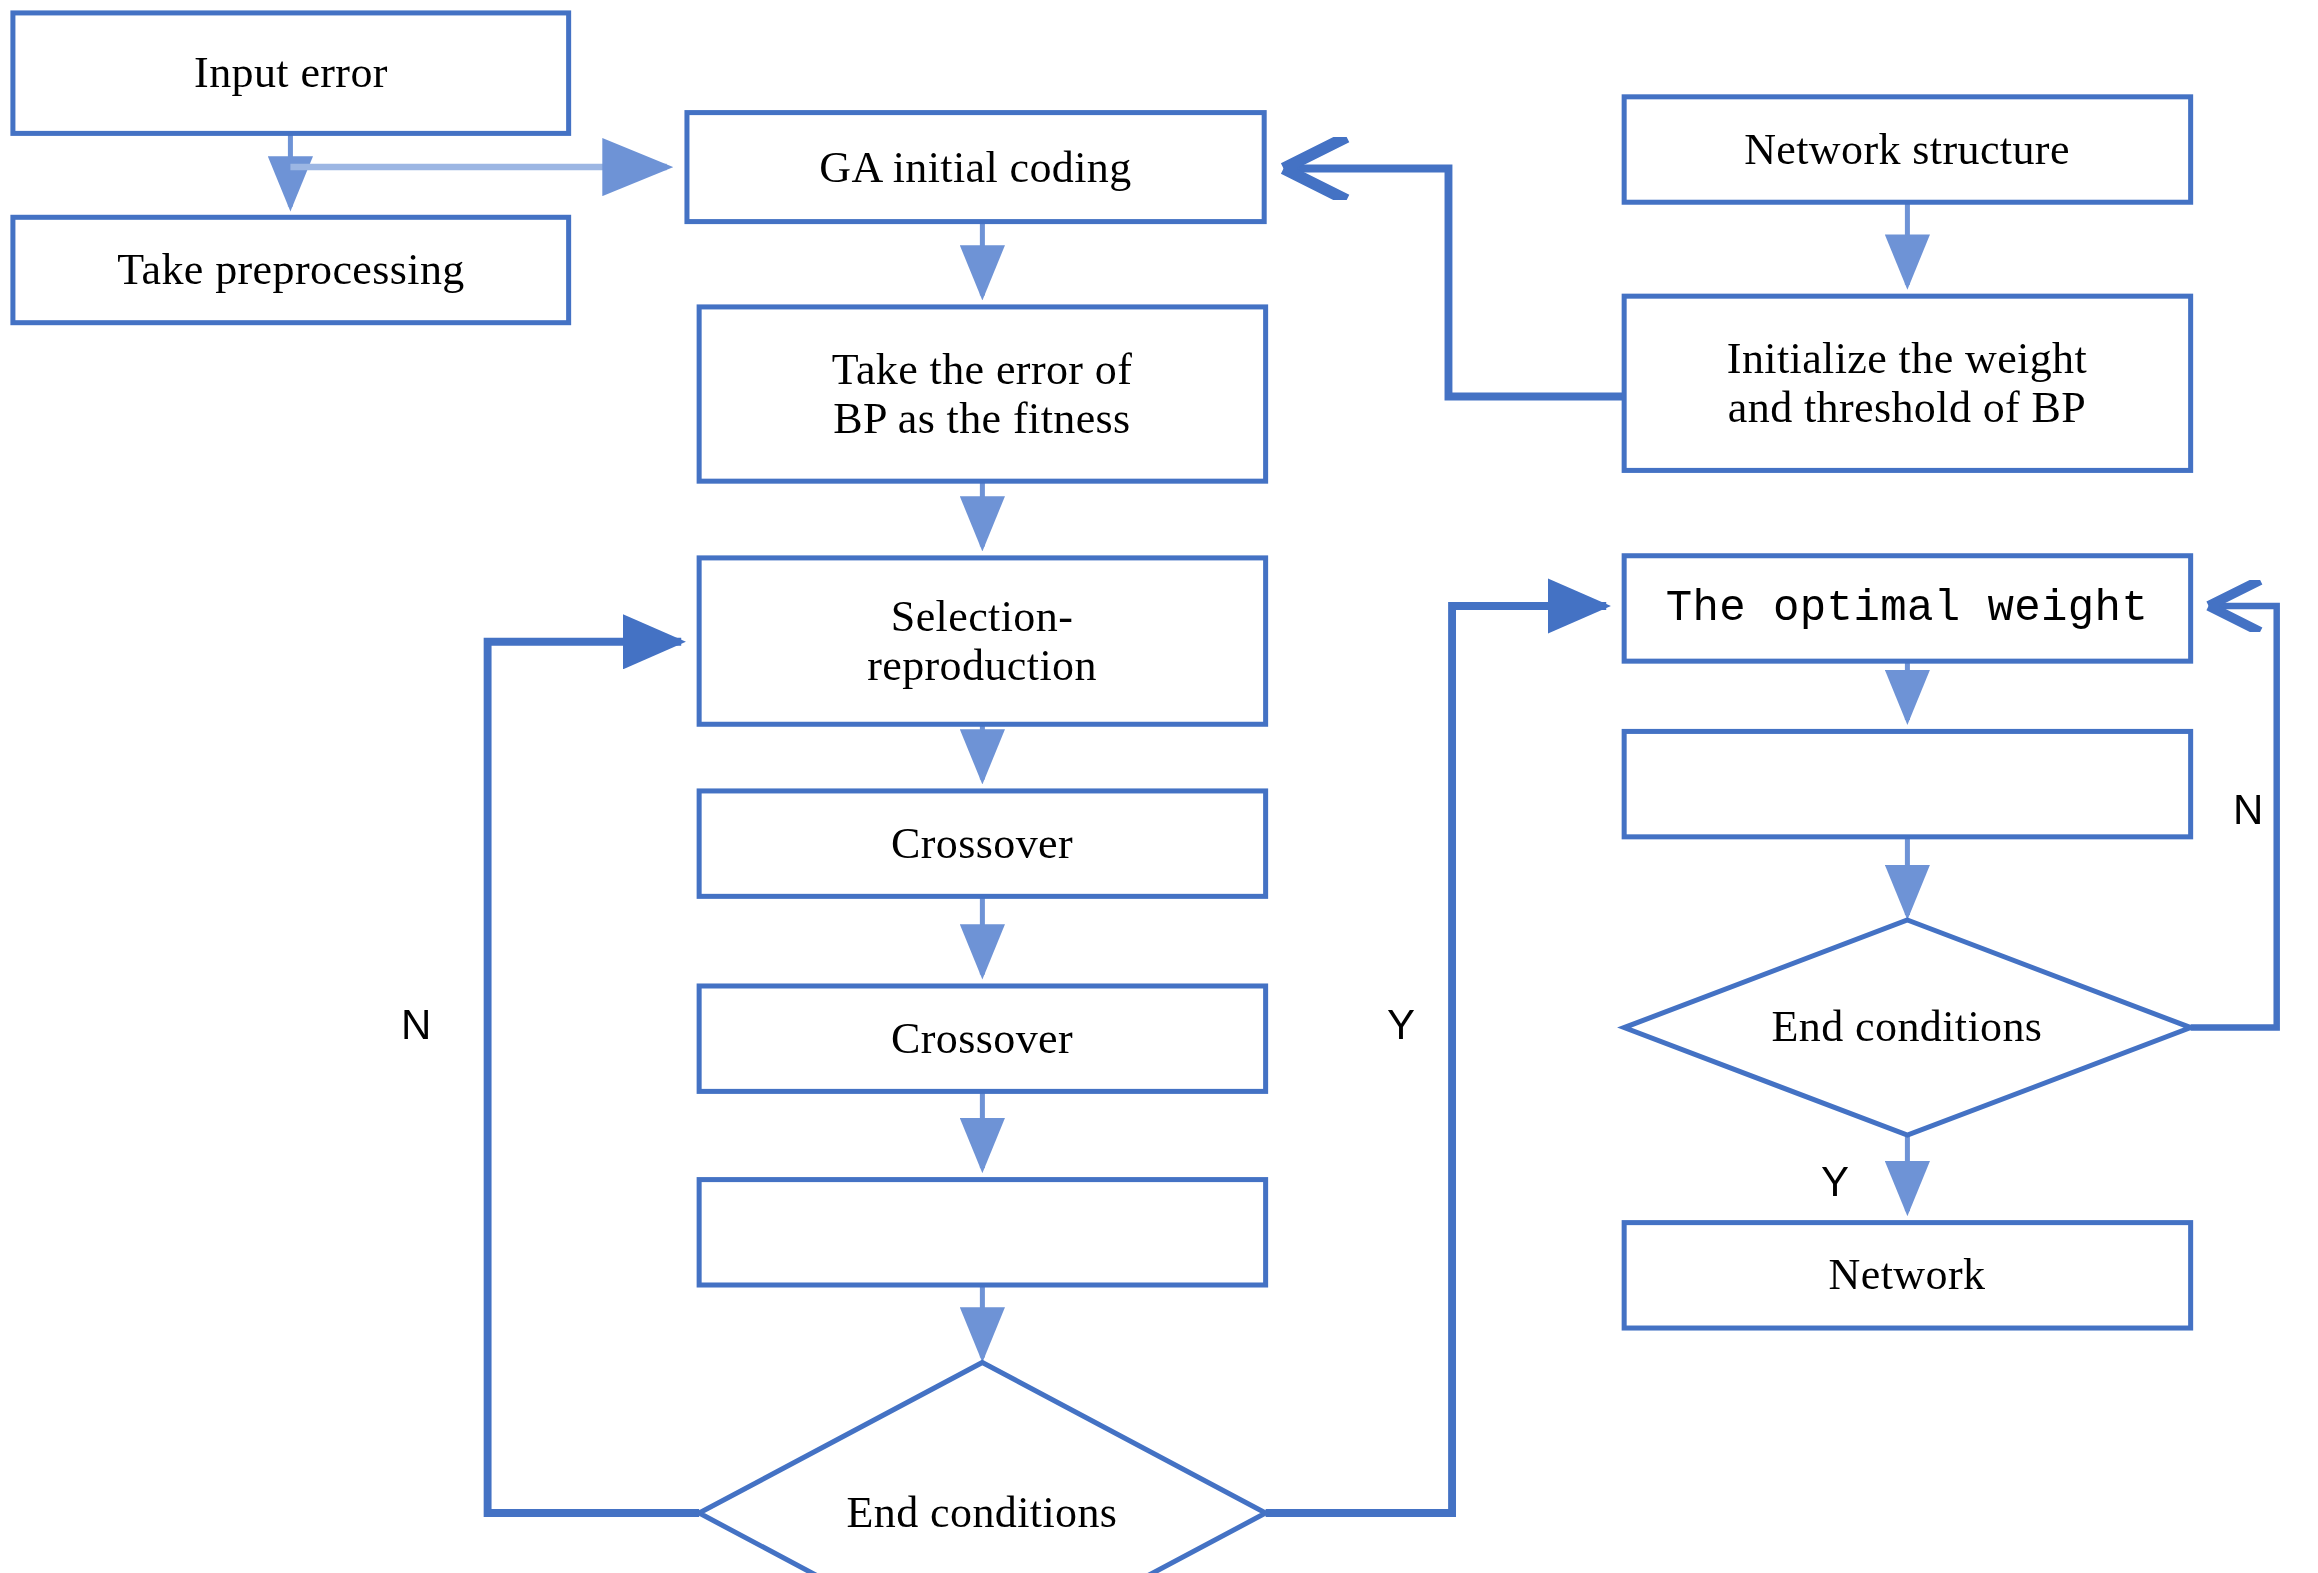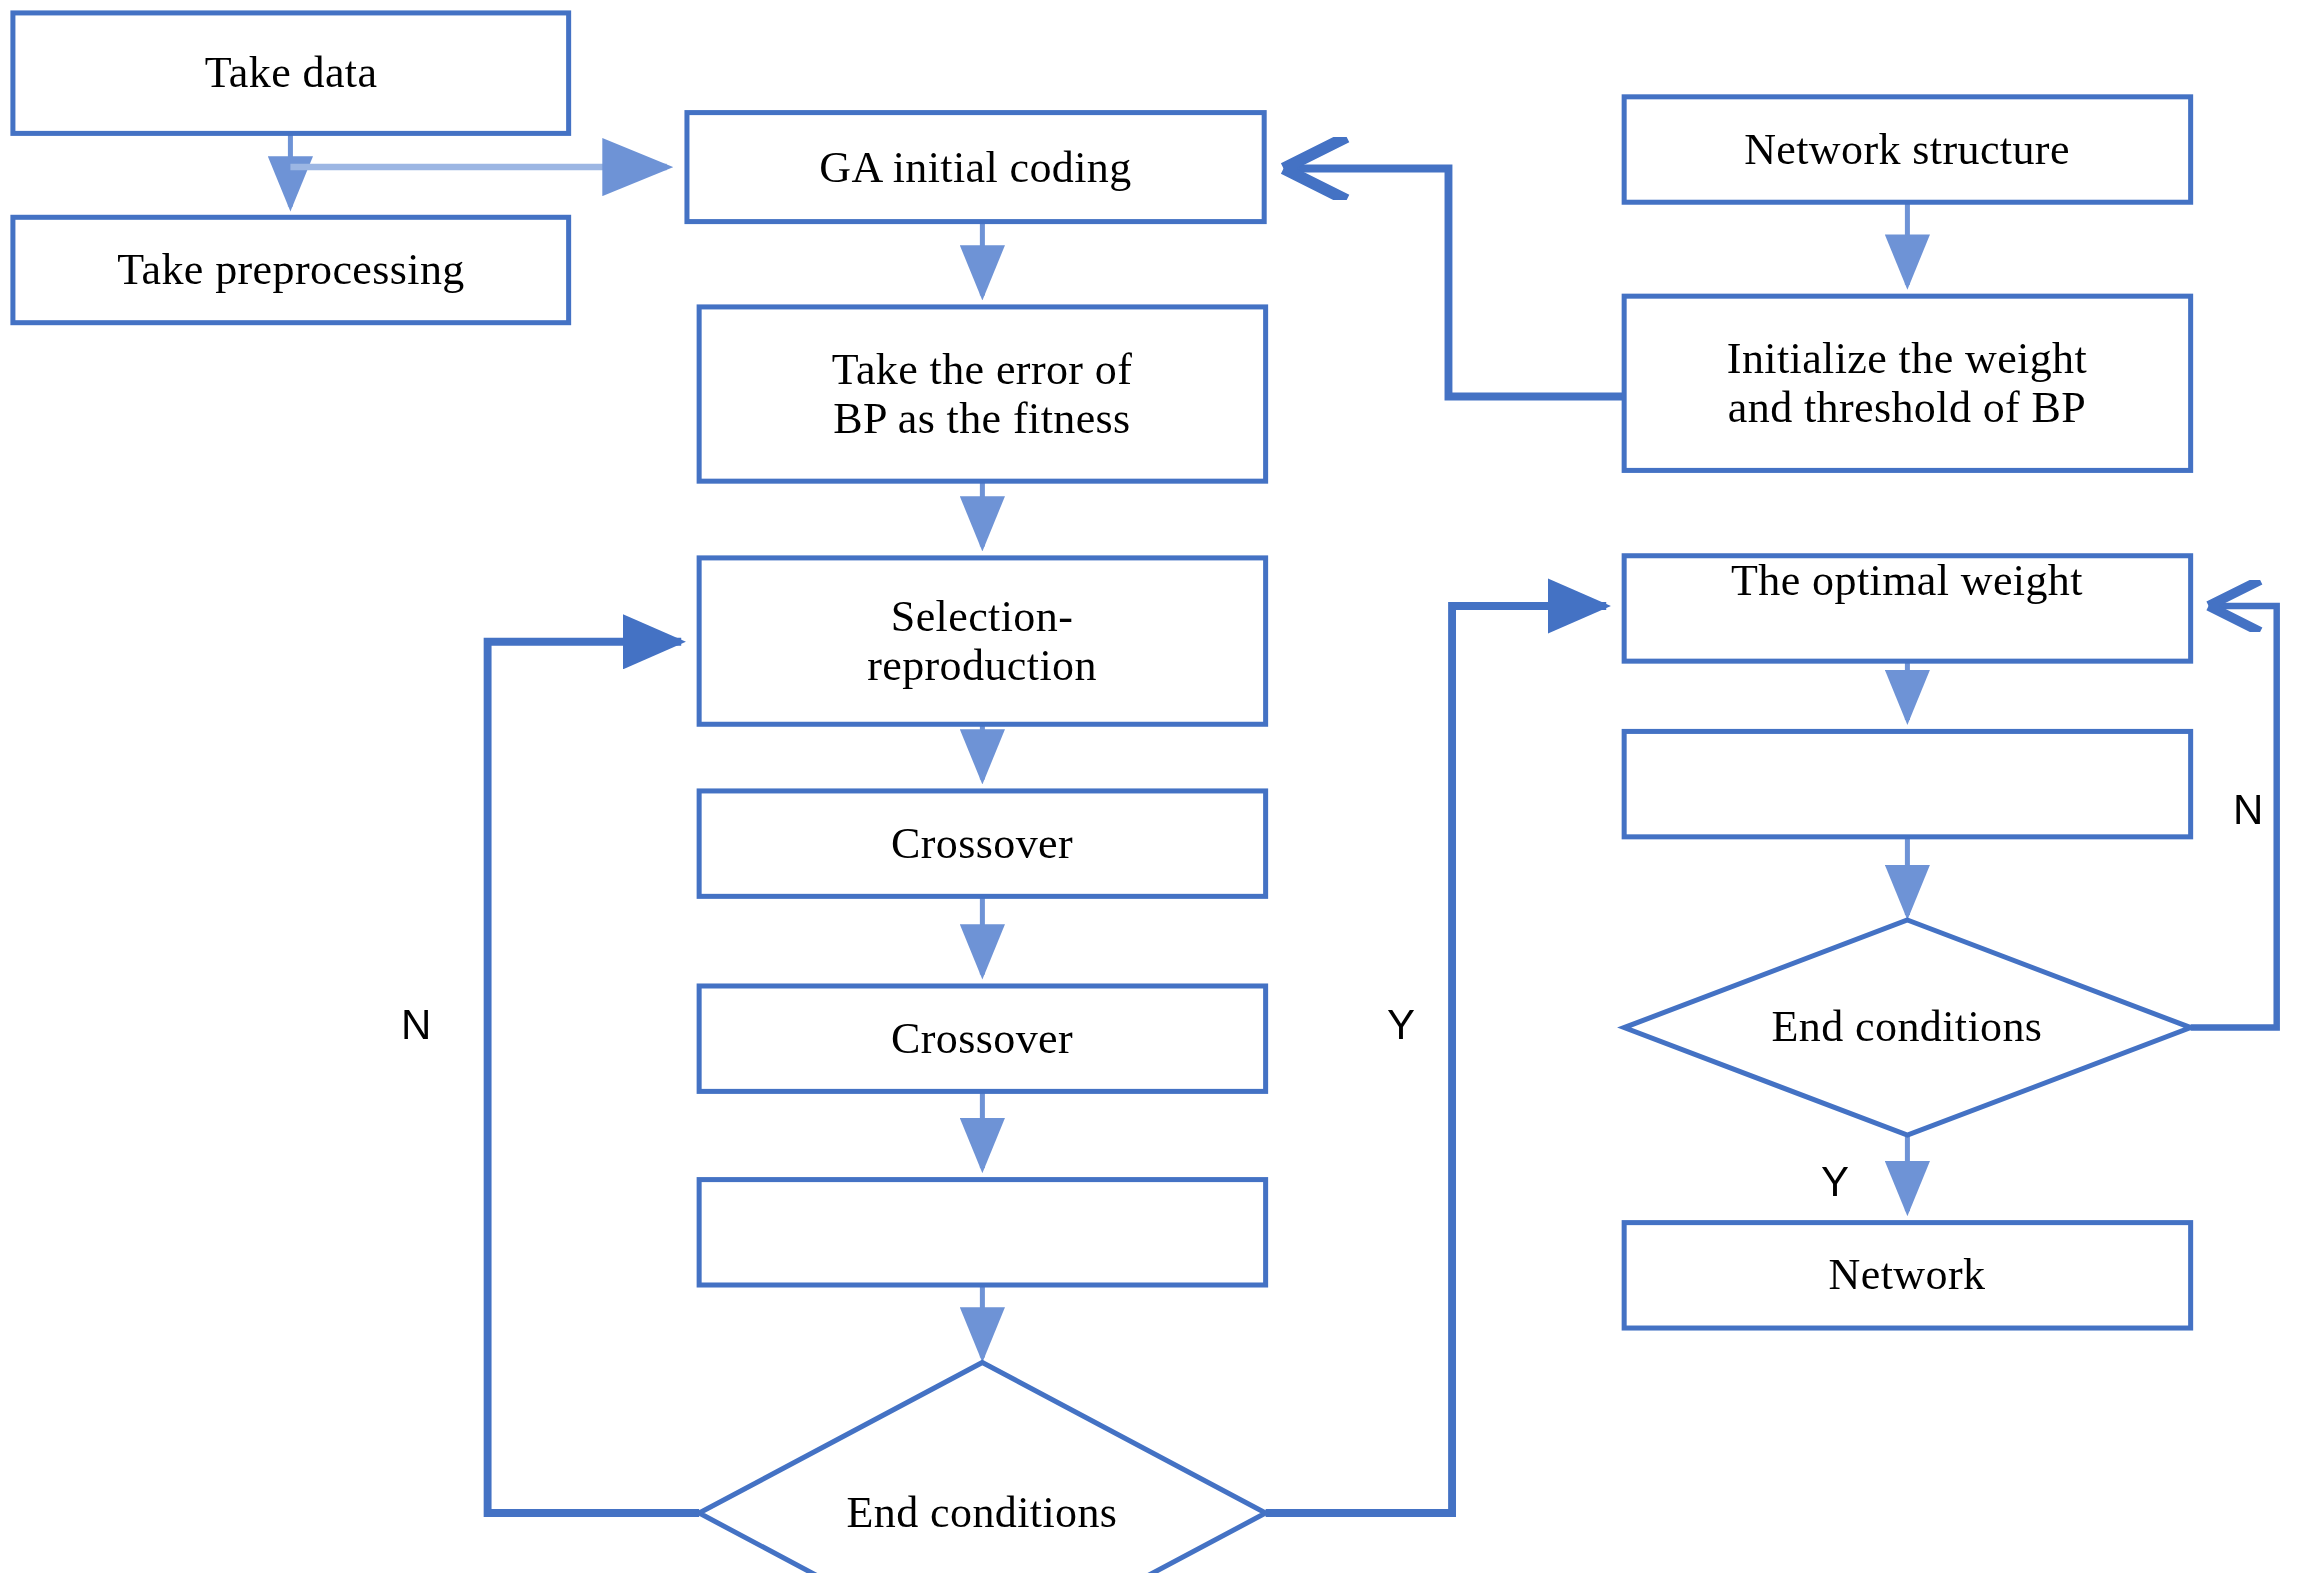--- a/index.html
+++ b/index.html
@@ -127,21 +127,21 @@
     <polygon points="1370,1900 1765,2110 1370,2320 975,2110" fill="#ffffff" stroke="#4472C4" stroke-width="7"></polygon>
 
     <rect x="2265" y="135" width="790" height="147" fill="#ffffff" stroke="#4472C4" stroke-width="7"></rect>
     <rect x="2265" y="413" width="790" height="243" fill="#ffffff" stroke="#4472C4" stroke-width="7"></rect>
     <rect x="2265" y="775" width="790" height="147" fill="#ffffff" stroke="#4472C4" stroke-width="7"></rect>
     <rect x="2265" y="1020" width="790" height="147" fill="#ffffff" stroke="#4472C4" stroke-width="7"></rect>
     <polygon points="2660,1283 3055,1433 2660,1583 2265,1433" fill="#ffffff" stroke="#4472C4" stroke-width="7"></polygon>
     <rect x="2265" y="1705" width="790" height="147" fill="#ffffff" stroke="#4472C4" stroke-width="7"></rect>
   </svg>
 
-  <div class="node-label" style="left:13px; top:13px; width:556px; height:120px;">Take data</div>
+  <div class="node-label" style="left:13px; top:13px; width:556px; height:120px;">Input error</div>
 
   <div class="node-label" style="left:13px; top:217px; width:556px; height:105px;">Take preprocessing</div>
 
   <div class="node-label" style="left:687px; top:113px; width:577px; height:109px;">GA initial coding</div>
 
   <div class="node-label" style="left:699px; top:307px; width:566px; height:174px;">Take the error of
 BP as the fitness</div>
 
   <div class="node-label" style="left:699px; top:558px; width:566px; height:166px;">Selection-
 reproduction</div>
@@ -151,21 +151,21 @@
   <div class="node-label" style="left:699px; top:986px; width:566px; height:105px;">Crossover</div>
 
 
   <div class="node-label" style="left:699px; top:1463px; width:566px; height:100px;">End conditions</div>
 
   <div class="node-label" style="left:1624px; top:97px; width:566px; height:105px;">Network structure</div>
 
   <div class="node-label" style="left:1624px; top:296px; width:566px; height:174px;">Initialize the weight
 and threshold of BP</div>
 
-  <div class="node-label" style="left:1624px; top:528px; width:566px; height:105px;">The optimal weight</div>
+  <div class="node-label" style="left:1624px; top:556px; width:566px; height:105px;font-family:Liberation Mono, monospace;">The optimal weight</div>
 
 
   <div class="node-label" style="left:1624px; top:977px; width:566px; height:100px;">End conditions</div>
 
   <div class="node-label" style="left:1624px; top:1222px; width:566px; height:105px;">Network</div>
 
   <div class="branch-label" style="left:401px; top:1004px;">N</div>
 
   <div class="branch-label" style="left:1387px; top:1004px;">Y</div>
 

